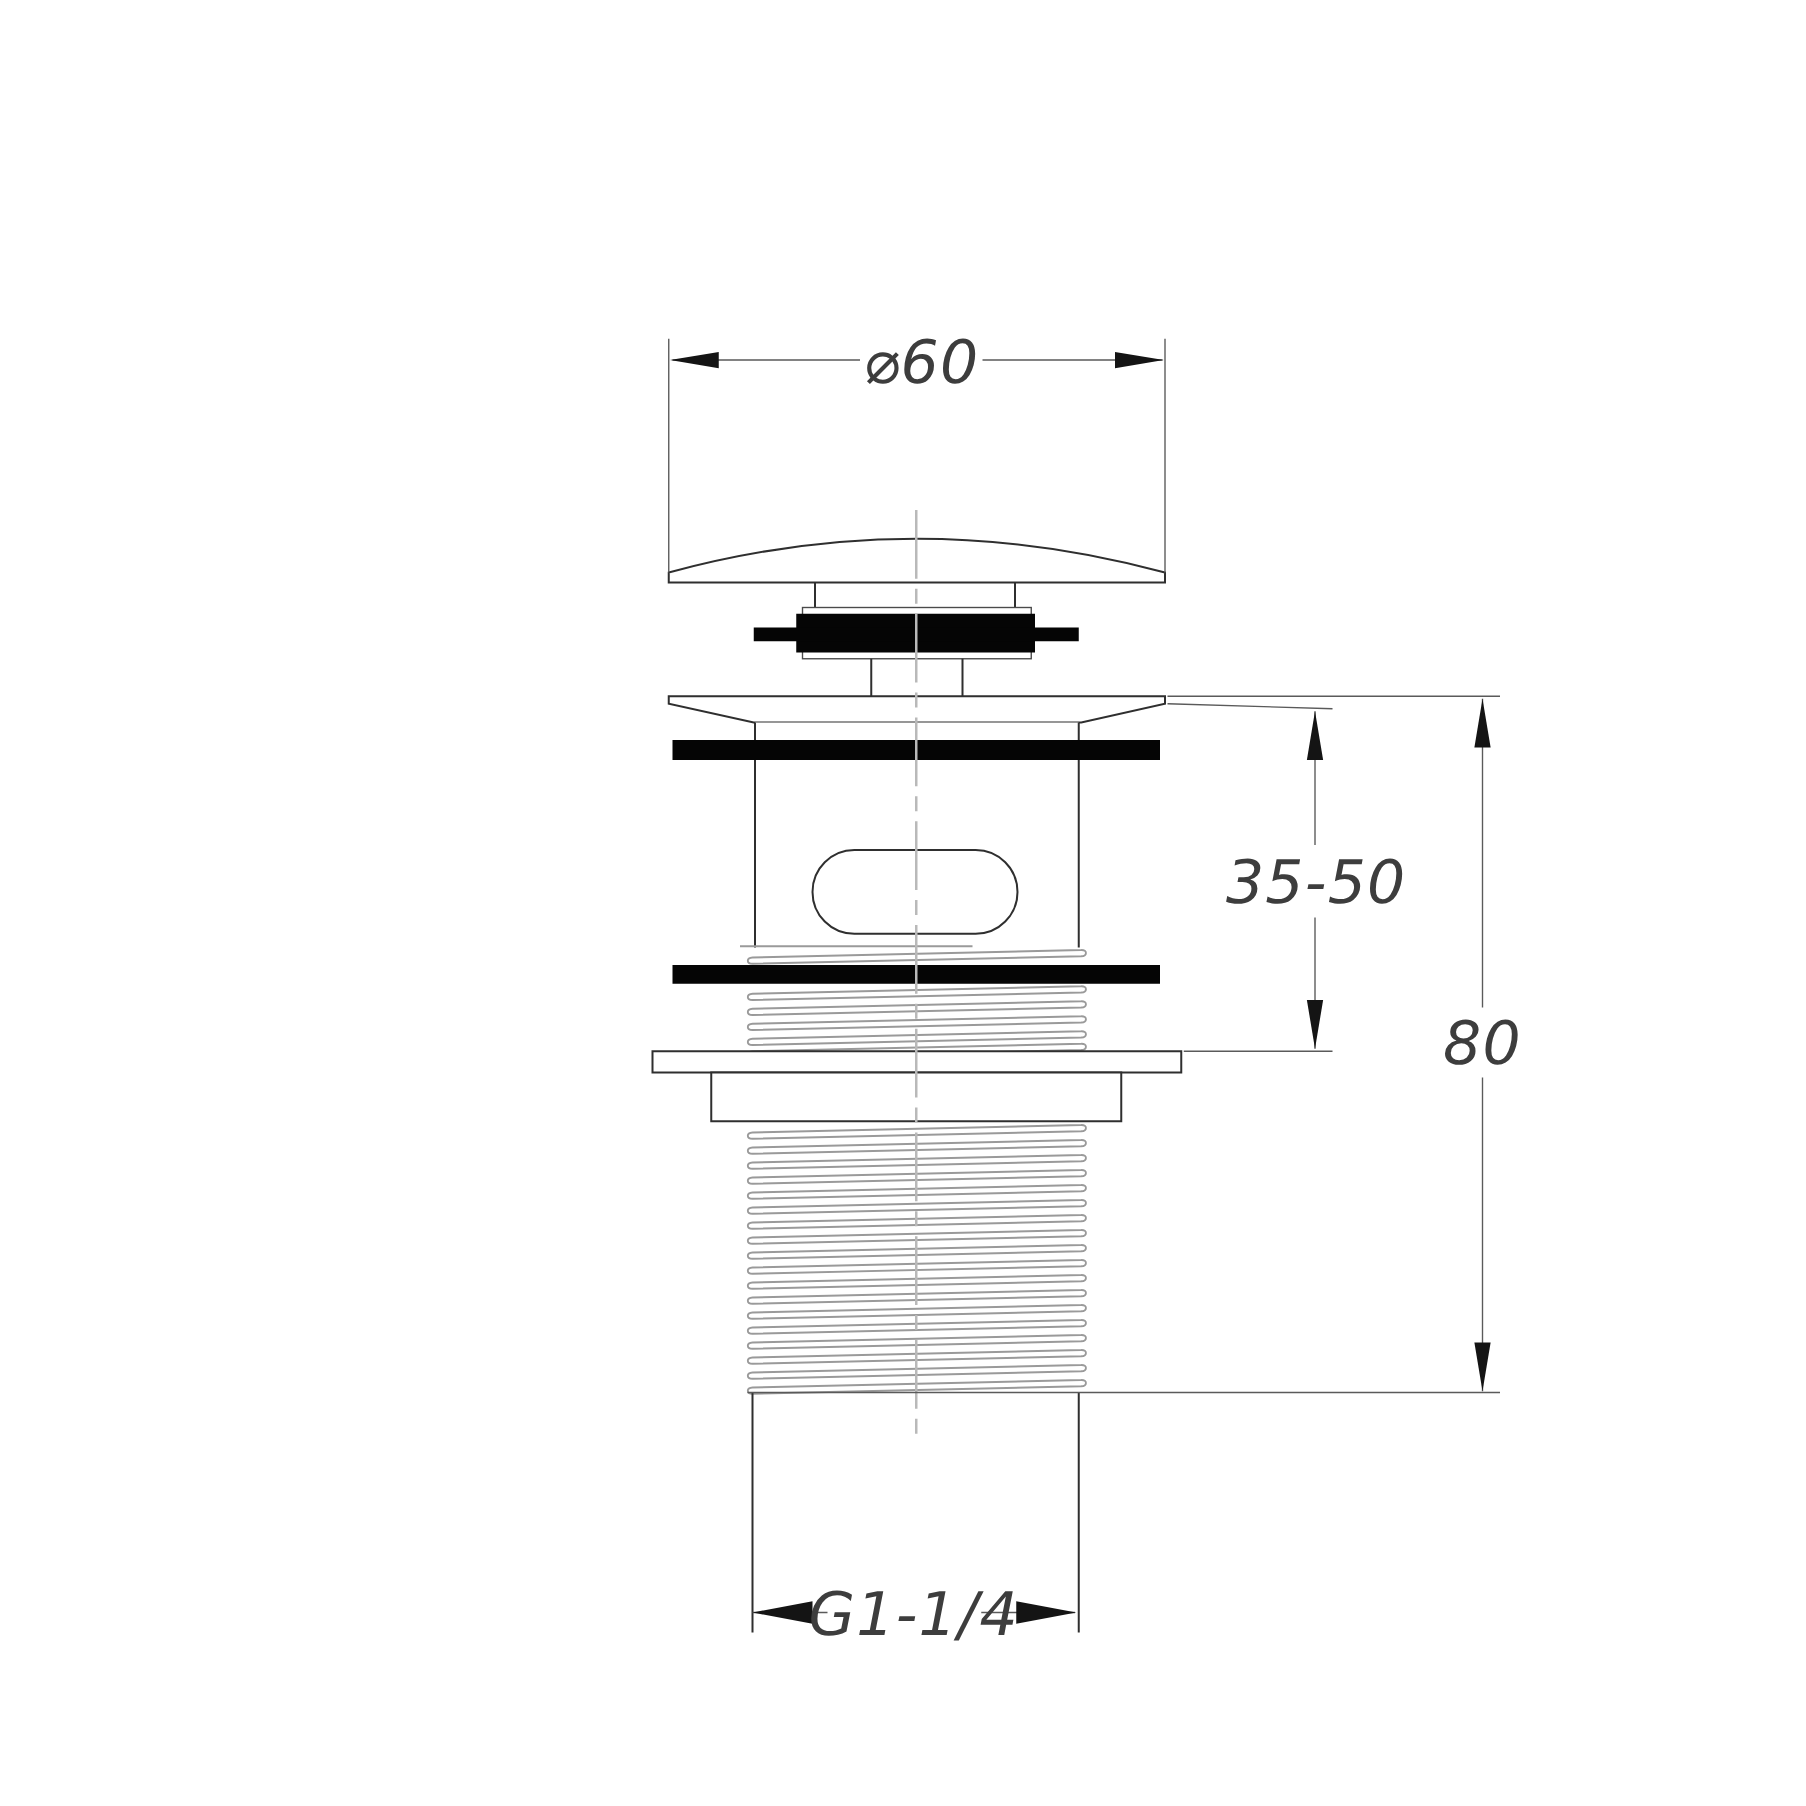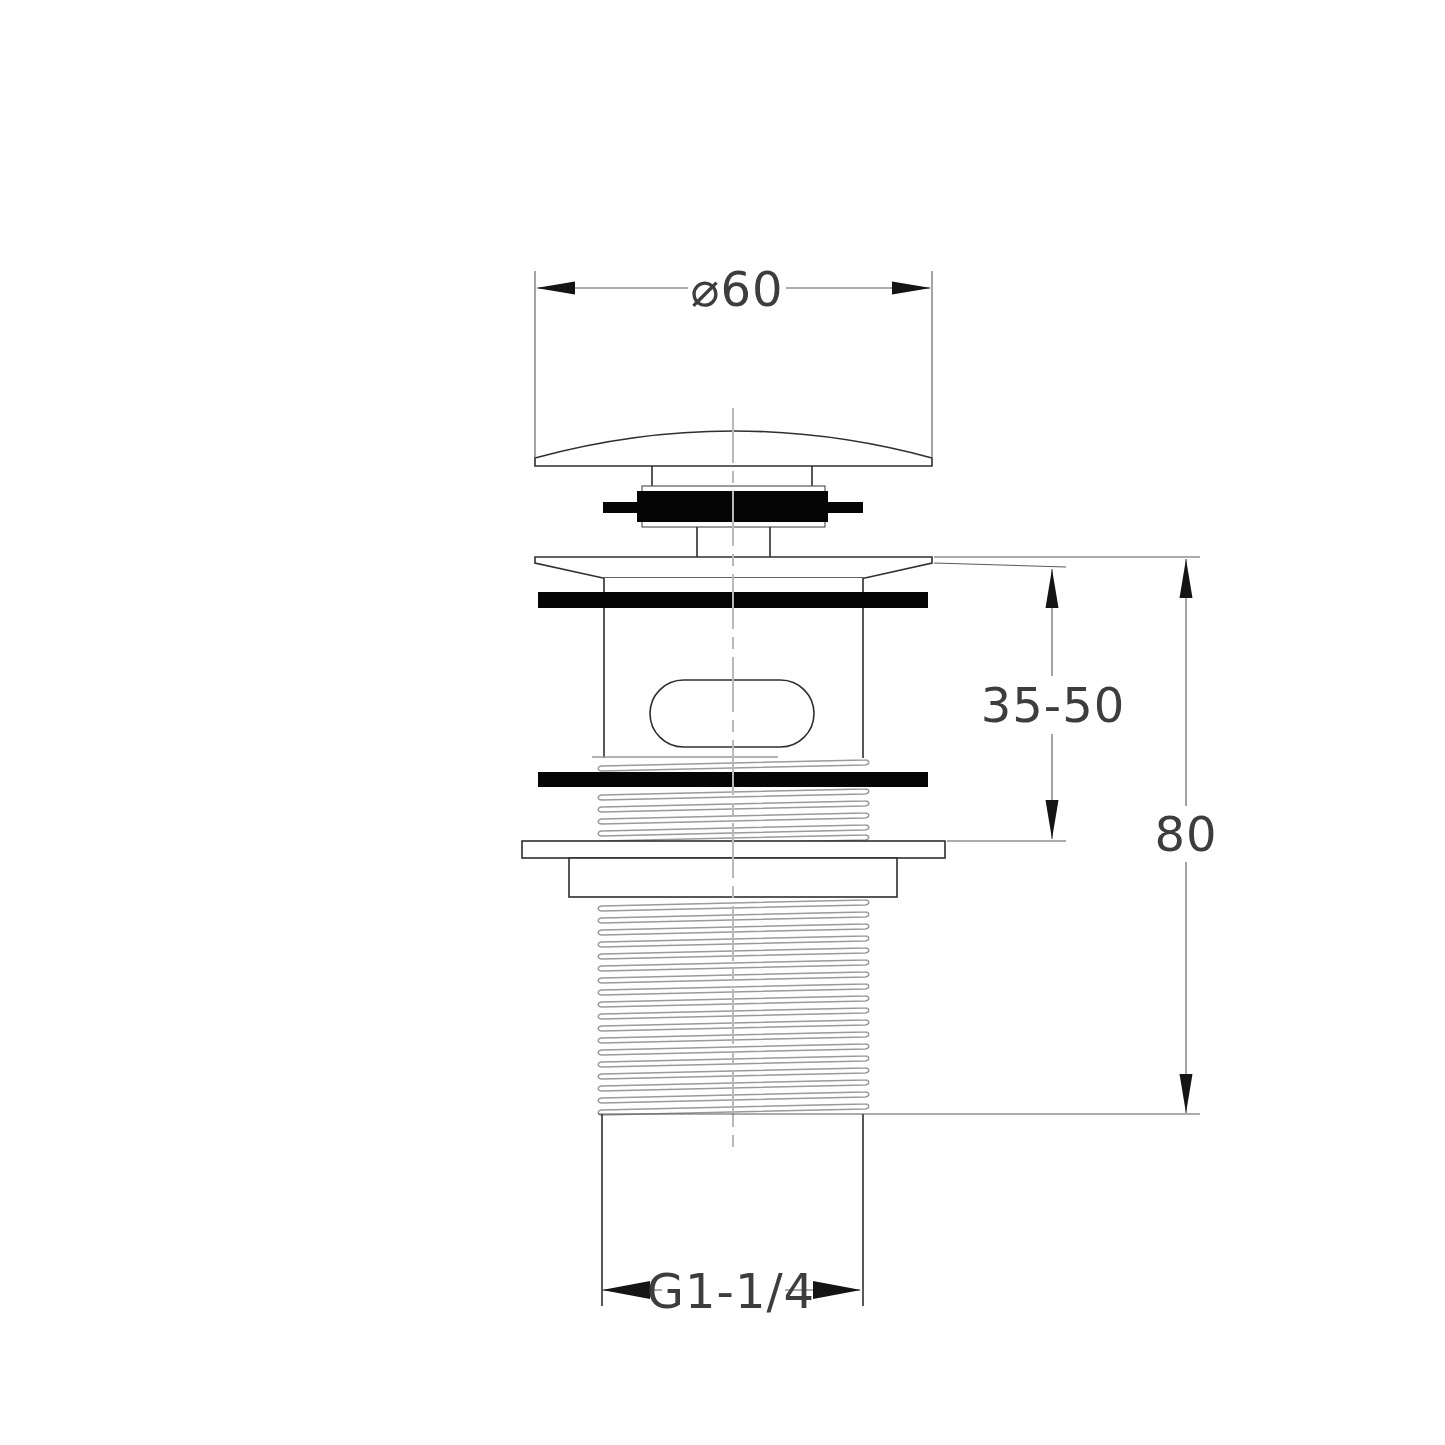--- a/index.html
+++ b/index.html
@@ -3,20 +3,21 @@
 <meta charset="utf-8">
 <style>
   html, body { margin: 0; padding: 0; }
   body { background: #ffffff; }
   .canvas {
     position: relative;
     width: 1445px;
     height: 1445px;
     background: #ffffff;
     overflow: hidden;
+    font-style: italic;
   }
   svg { display: block; }
   .outline       { fill: none;    stroke: #2f2f2f; stroke-width: 1.6; }
   .outline-fill  { fill: #ffffff; stroke: #2f2f2f; stroke-width: 1.6; }
   .thin-outline  { fill: #ffffff; stroke: #4a4a4a; stroke-width: 1.1; }
   .thin          { fill: none;    stroke: #5a5a5a; stroke-width: 1.1; }
   .thread        { fill: none;    stroke: #9a9a9a; stroke-width: 1.5; }
   .black-fill    { fill: #050505; stroke: none; }
   .centerline    { fill: none;    stroke: #b9b9b9; stroke-width: 2;
                    stroke-dasharray: 55 8 12 8; }

